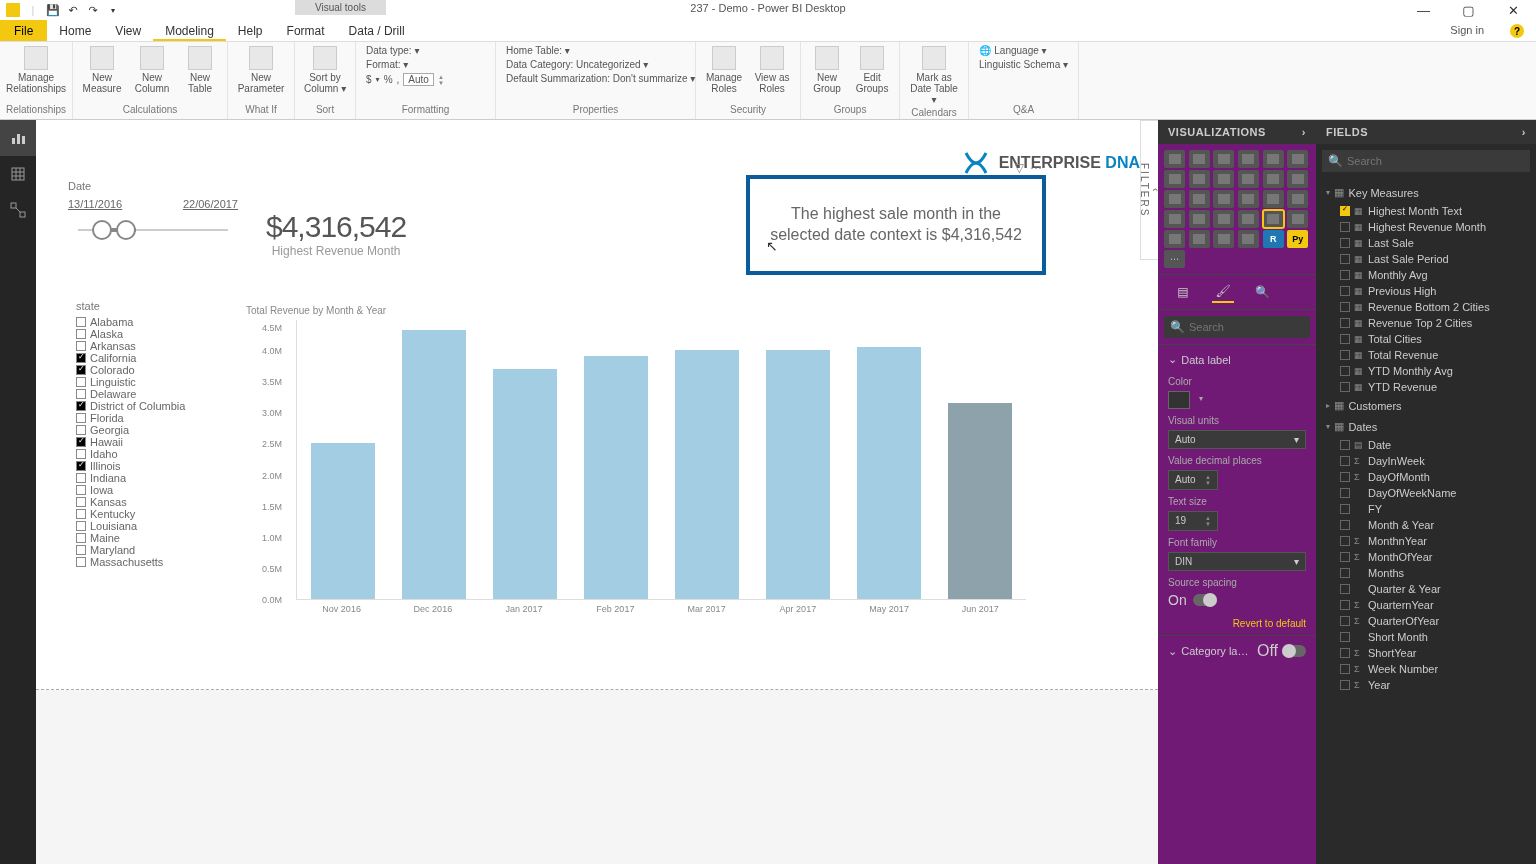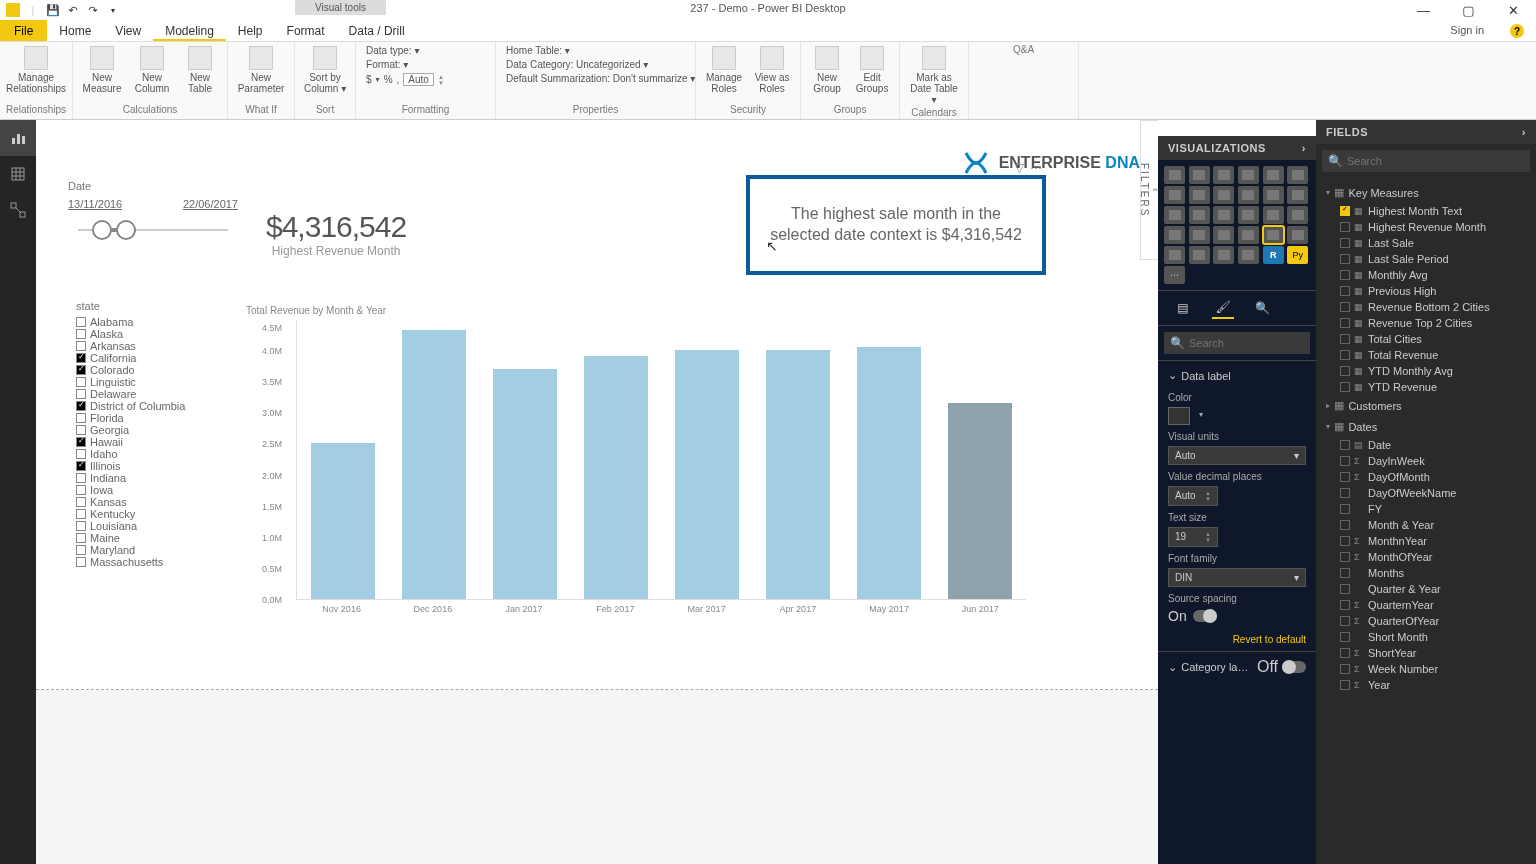--- a/index.html
+++ b/index.html
@@ -85,27 +85,27 @@
 .bars { position: absolute; left: 50px; right: 0; top: 0; height: 280px; border-left: 1px solid #ddd; border-bottom: 1px solid #ddd; display: flex; align-items: flex-end; justify-content: space-around; }
 .bar { width: 64px; background: #a3cde3; }
 .bar.grey { background: #8ea2ab; }
 .x-labels { position: absolute; left: 50px; right: 0; top: 284px; display: flex; justify-content: space-around; }
 .x-label { font-size: 9px; color: #888; width: 64px; text-align: center; }
 
 
 .filters-tab { position: absolute; right: 378px; top: 120px; width: 18px; height: 140px; background: #fff; border: 1px solid #ddd; border-right: none; display: flex; flex-direction: column; align-items: center; justify-content: center; font-size: 10px; color: #666; writing-mode: vertical-rl; cursor: pointer; }
 
 
-.viz-panel { position: absolute; right: 220px; top: 120px; width: 158px; bottom: 0; background: #0f172a; color: #ccc; margin-top: 16px; }
+.viz-panel { position: absolute; right: 220px; top: 120px; width: 158px; bottom: 0; background: #701a75; color: #ccc; }
 .panel-header { display: flex; align-items: center; justify-content: space-between; padding: 6px 10px; background: #333; font-size: 11px; font-weight: 600; letter-spacing: 0.5px; }
 .viz-grid { display: grid; grid-template-columns: repeat(6, 1fr); gap: 2px; padding: 6px; }
 .viz-icon { width: 21px; height: 18px; background: #555; border-radius: 2px; cursor: pointer; display: flex; align-items: center; justify-content: center; font-size: 9px; color: #ddd; }
 .viz-icon.selected { outline: 2px solid #f2c811; outline-offset: -1px; }
 .viz-icon.r { background: #1f77b4; color: #fff; font-weight: bold; }
-.viz-icon.py { background: #f2c811; color: #000; font-weight: normal; }
+.viz-icon.py { background: #f2c811; color: #000; font-weight: bold; }
 .tool-row { display: flex; gap: 18px; padding: 6px 14px; border-top: 1px solid #444; border-bottom: 1px solid #444; }
 .tool-row-btn { width: 22px; height: 22px; cursor: pointer; color: #ccc; display: flex; align-items: center; justify-content: center; }
 .tool-row-btn.active { border-bottom: 2px solid #f2c811; }
 .search-box { margin: 6px; background: #3a3a3a; display: flex; align-items: center; padding: 4px 6px; gap: 4px; }
 .search-box input { background: transparent; border: none; color: #ccc; font-size: 11px; flex: 1; outline: none; }
 .format-section { padding: 4px 10px; border-top: 1px solid #444; }
 .section-header { display: flex; align-items: center; gap: 4px; font-size: 11px; padding: 4px 0; cursor: pointer; }
 .prop-label { font-size: 10px; color: #aaa; margin-top: 6px; }
 .color-swatch { width: 22px; height: 18px; background: #333; border: 1px solid #666; margin-top: 4px; position: relative; }
 .color-swatch::after { content: '▾'; position: absolute; right: -14px; top: 2px; font-size: 8px; color: #aaa; }
@@ -272,20 +272,24 @@
     <div class="ribbon-top">
       <div class="big-btn" style="width:56px">
           <div class="icon"></div>
           <span style="white-space:pre-line">Mark as
 Date Table ▾</span>
         </div>
     </div>
     <div class="ribbon-group-label">Calendars</div>
   </div>
   <div class="ribbon-group" style="width:110px">
+    <div class="small-row" style="flex:1">
+      <div class="small-item"><span style="color:#0a84c1">🌐 </span><span>Language ▾</span></div>
+      <div class="small-item">Linguistic Schema ▾</div>
+    </div>
     <div class="ribbon-group-label">Q&amp;A</div>
   </div>
 </div>
 
 <div class="leftnav">
   <div class="leftnav-item active">
       <svg width="16" height="16">
         <rect x="2" y="8" width="3" height="6" fill="#ccc"></rect>
         <rect x="7" y="4" width="3" height="10" fill="#ccc"></rect>
         <rect x="12" y="6" width="3" height="8" fill="#ccc"></rect>

